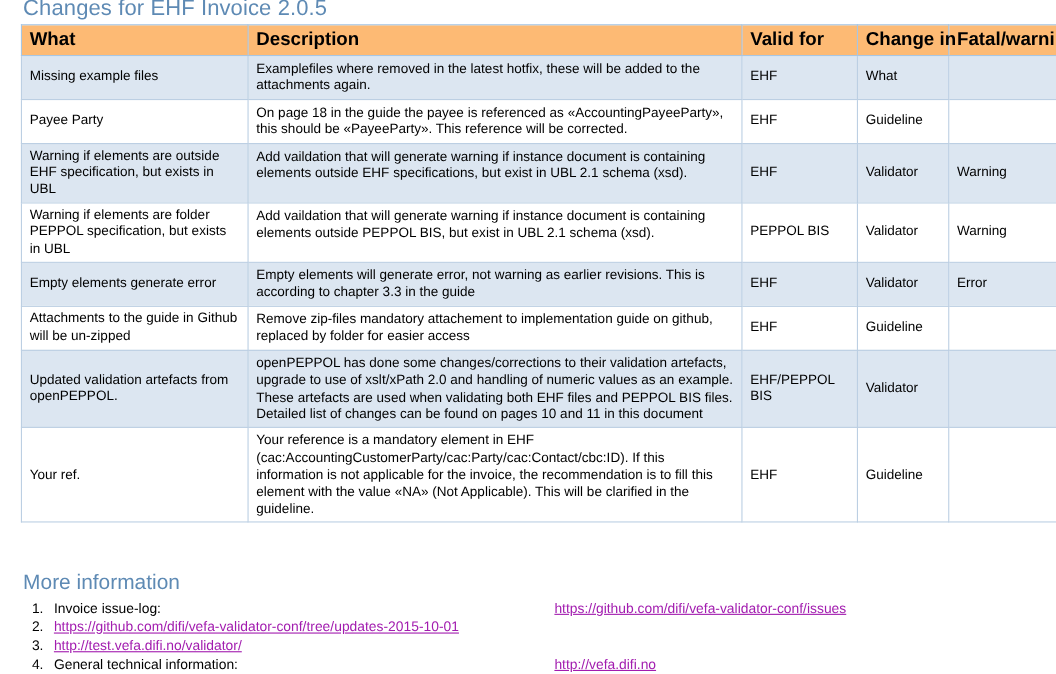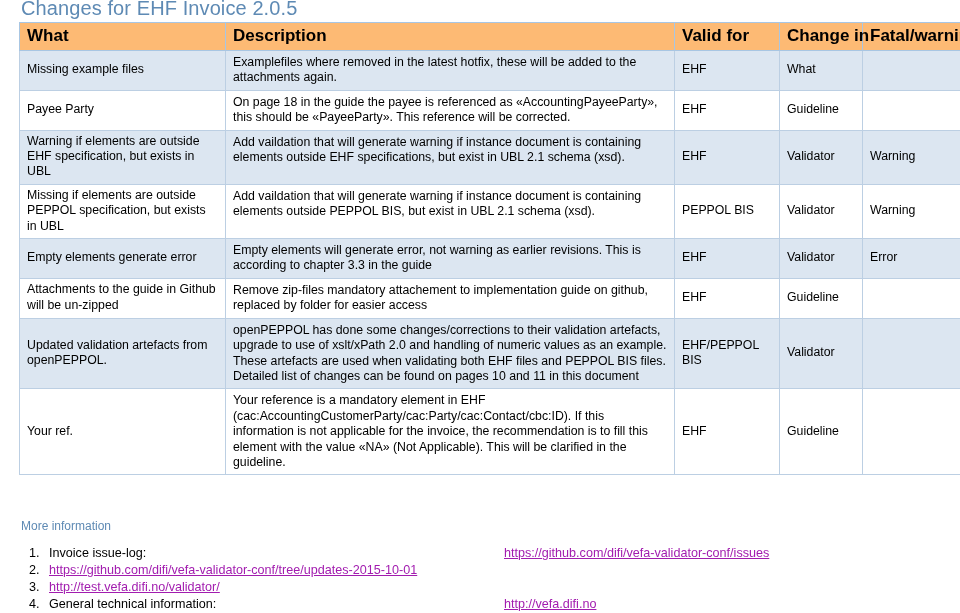--- a/index.html
+++ b/index.html
@@ -81,21 +81,21 @@
   .changes-table tbody td.cell-what {
     vertical-align: middle;
   }
   .desc-line { display: block; }
 
   
   .more-info-heading {
     position: absolute;
     left: 2px;
     top: 519px;
-    font-size: 12px;
+    font-size: 19px;
     font-weight: 400;
     color: #5E8AB4;
     white-space: nowrap;
   }
   .info-list {
     position: absolute;
     left: 0px;
     top: 545px;
     width: 960px;
     font-size: 12.6px;
@@ -198,21 +198,21 @@
           </td>
           <td>
             <span class="desc-line">Validator</span>
           </td>
           <td>
             <span class="desc-line">Warning</span>
           </td>
         </tr>
         <tr>
           <td class="cell-what">
-            <span class="desc-line">Missing if elements are outside PEPPOL specification, but exists in UBL</span>
+            <span class="desc-line">Warning if elements are folder PEPPOL specification, but exists in UBL</span>
           </td>
           <td class="cell-desc">
             <span class="desc-line">Add vaildation that will generate warning if instance document is containing elements outside PEPPOL BIS, but exist in UBL 2.1 schema (xsd).</span>
           </td>
           <td>
             <span class="desc-line">PEPPOL BIS</span>
           </td>
           <td>
             <span class="desc-line">Validator</span>
           </td>

